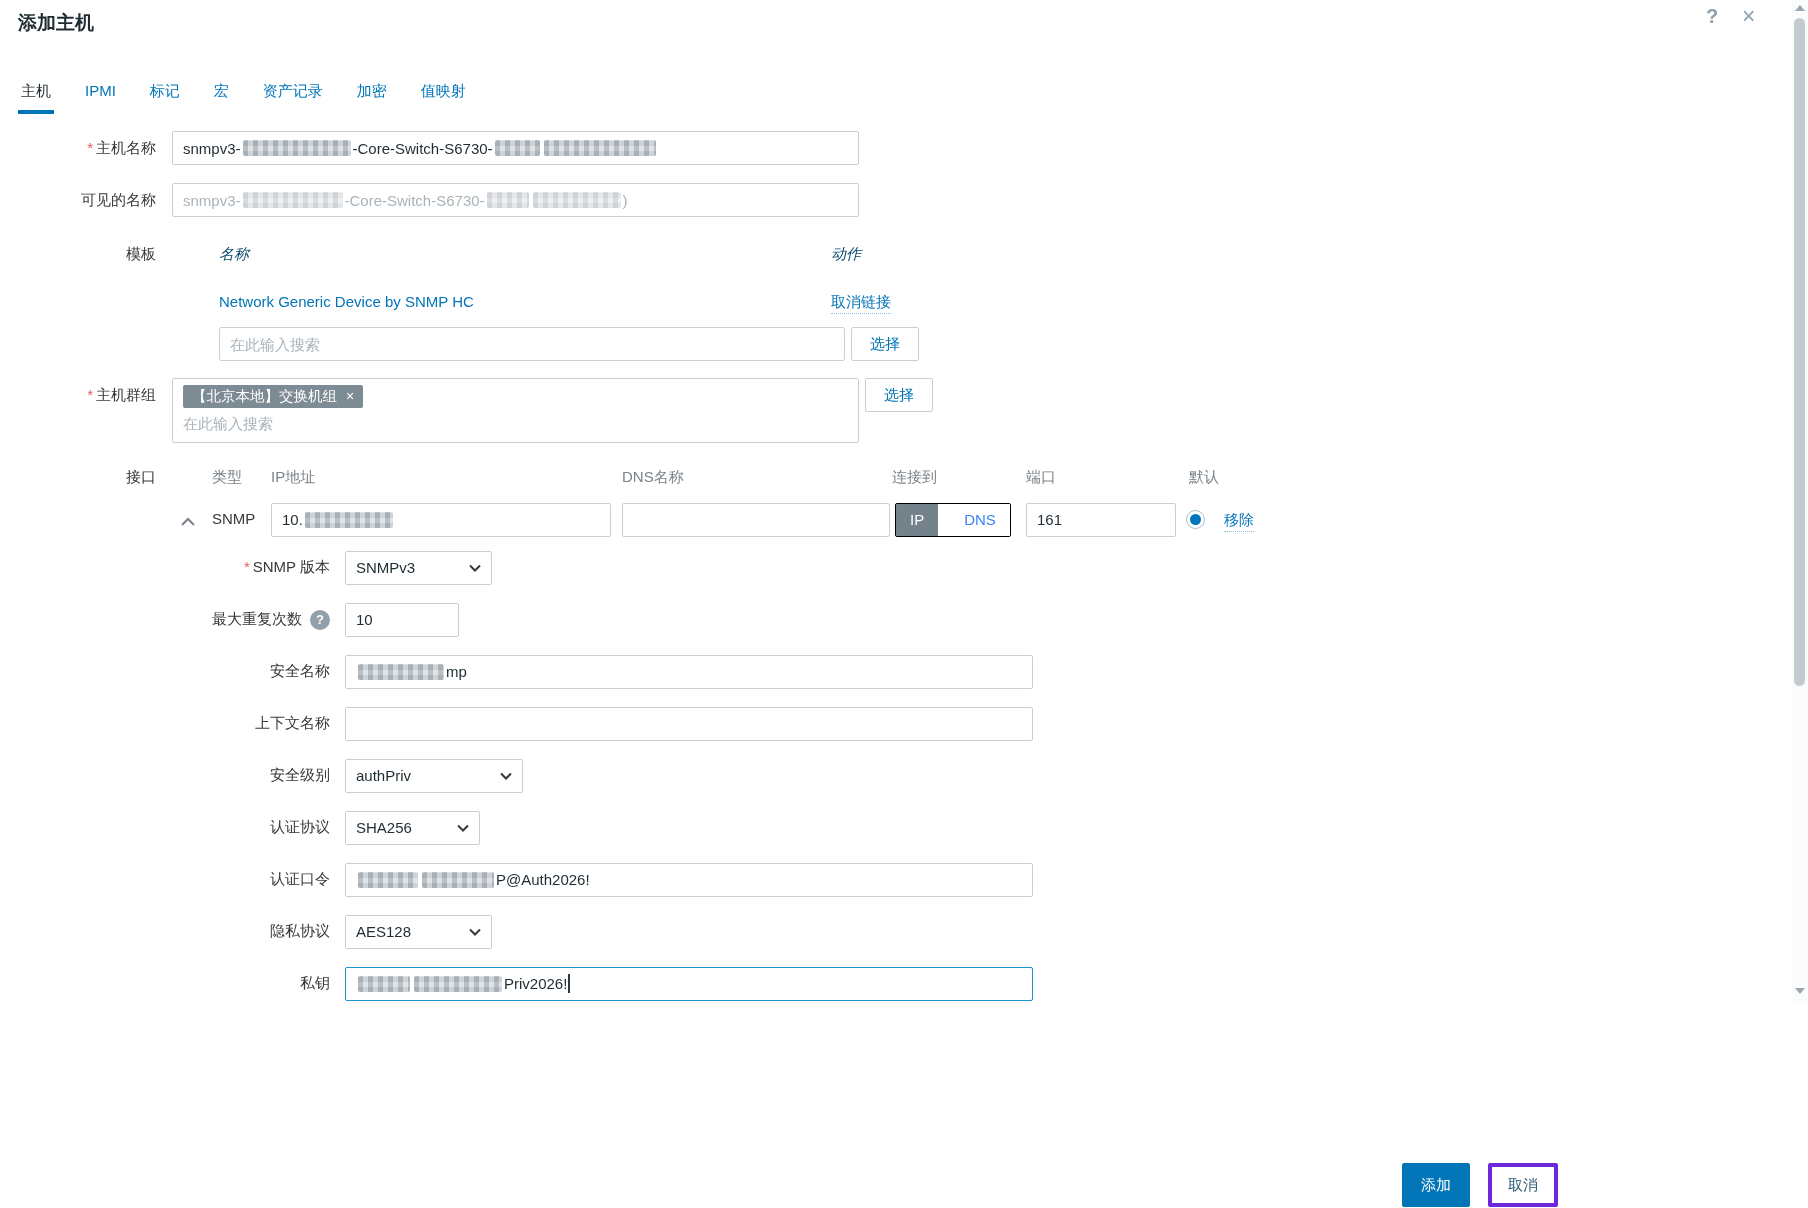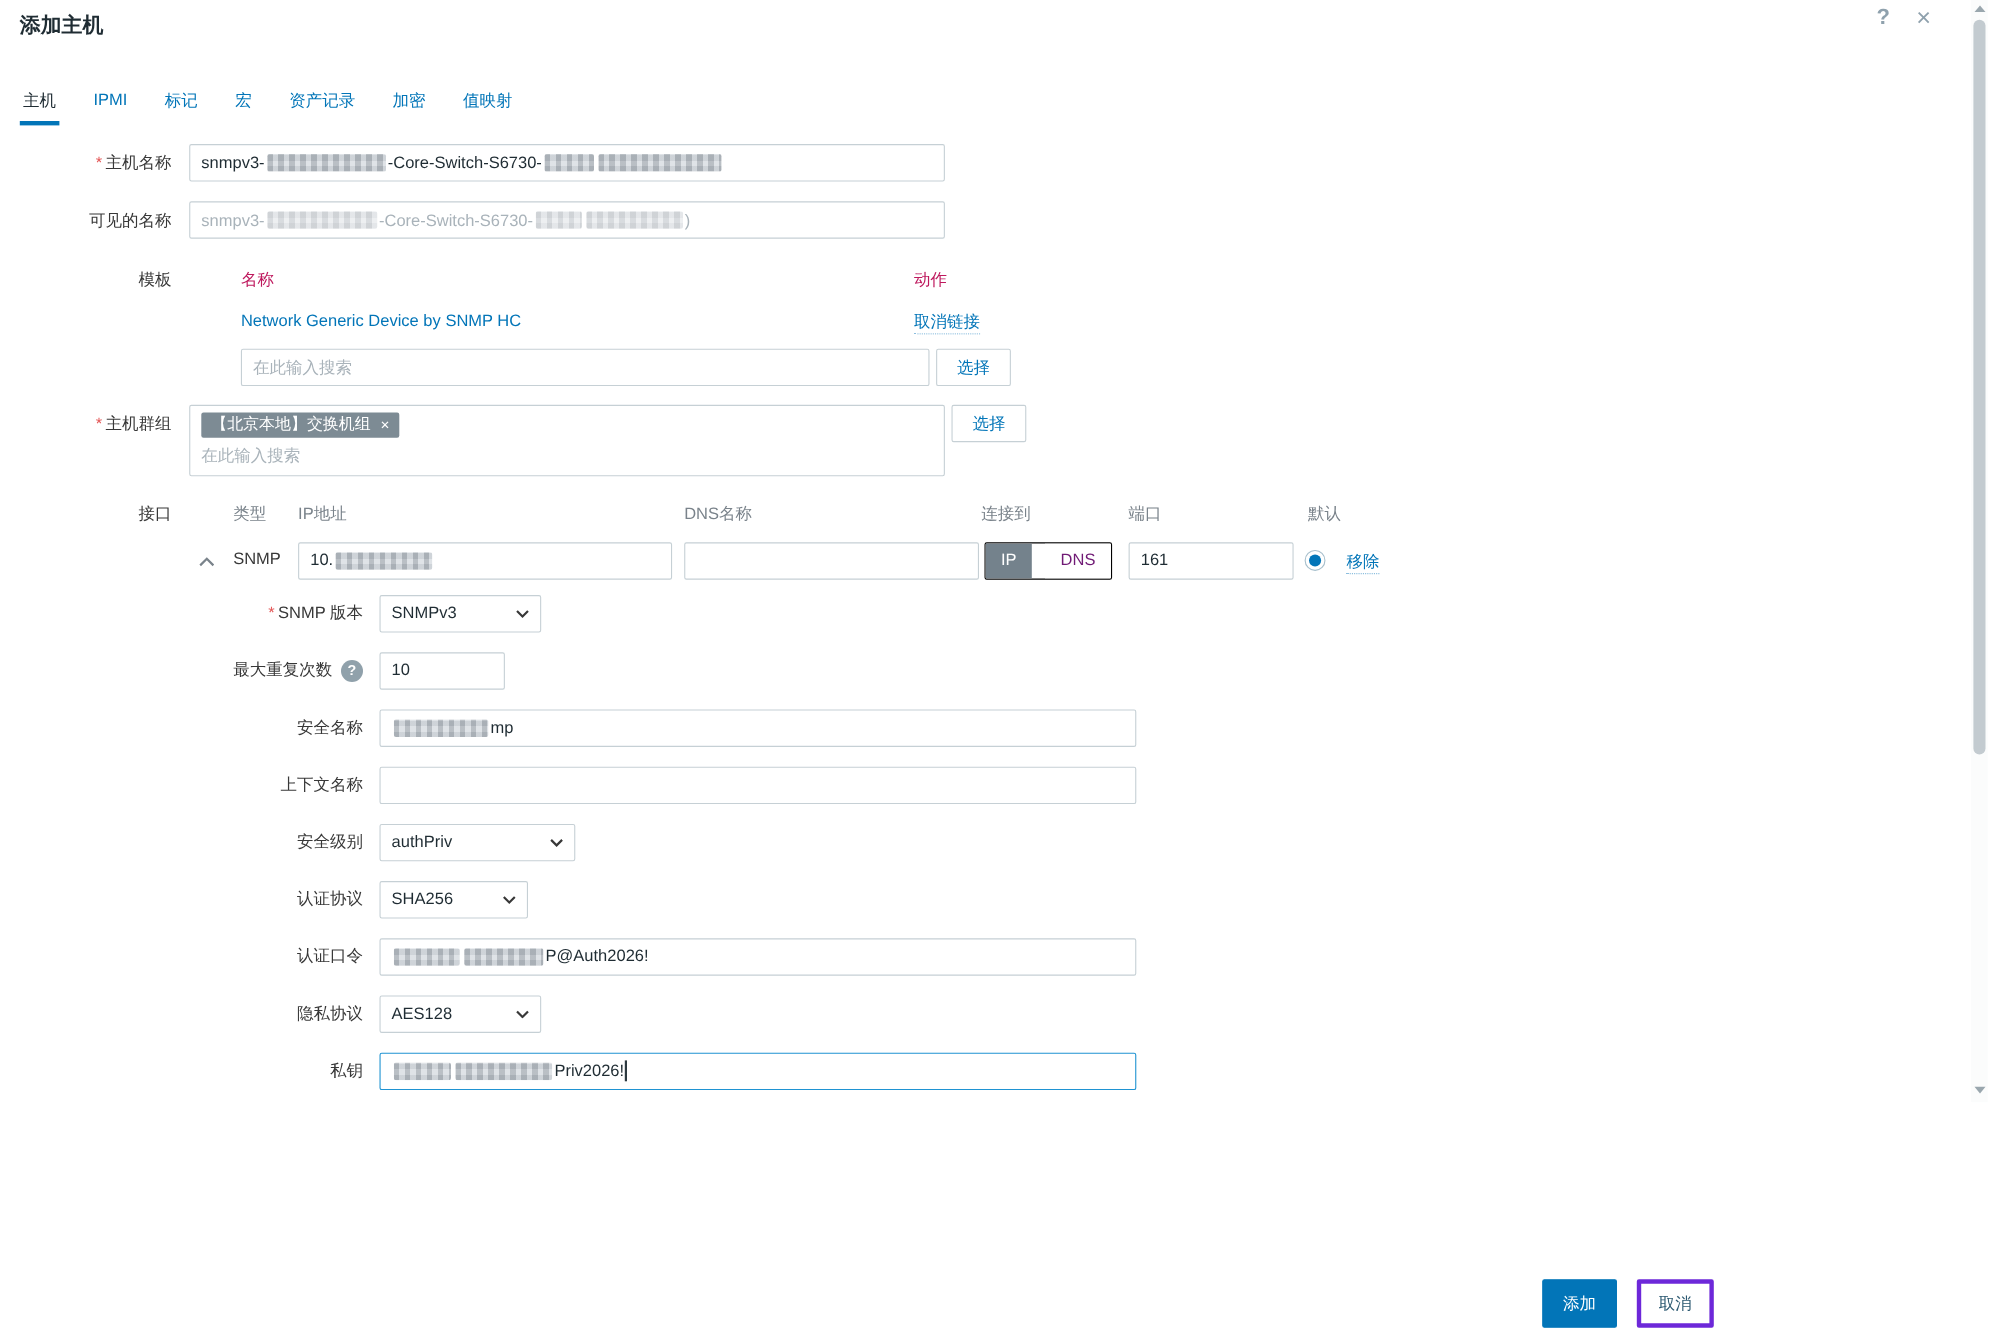--- a/index.html
+++ b/index.html
@@ -33,21 +33,21 @@
   .ghost{color:#a9b3ba;}
   .redact{display:inline-block;height:16px;vertical-align:-3px;border-radius:2px;margin:0 2px;
     background:repeating-linear-gradient(90deg,rgba(140,148,156,.5) 0 5px,rgba(214,219,224,.5) 5px 10px),
                repeating-linear-gradient(0deg,#c7ccd1 0 5px,#e8ebee 5px 10px);
     filter:blur(.6px);}
   .redact.light{opacity:.55;}
   .caret{display:inline-block;width:1.5px;height:19px;background:#2c3940;margin-left:1px;}
 
   
   .tpl{position:relative;width:700px;padding-top:10px;}
-  .tpl-head{position:relative;height:20px;color:#be185d;margin-bottom:18px;}
+  .tpl-head{position:relative;height:20px;color:#0c4a6e;margin-bottom:28px;font-style:italic;}
   .tpl-head .h-act{position:absolute;left:612px;top:0;}
   .tpl-row{position:relative;height:20px;margin-bottom:14px;}
   .tpl-row .a-act{position:absolute;left:612px;top:0;}
   a.lnk{color:#0275b8;text-decoration:none;cursor:pointer;}
   a.lnk.dotted{border-bottom:1px dotted #8cbede;padding-bottom:1px;}
   .inline-gap{display:flex;gap:6px;align-items:flex-start;}
 
   .btn-sel{height:34px;min-width:68px;padding:0 14px;border:1px solid #c6d0d5;border-radius:2px;background:#fff;color:#0275b8;font:inherit;cursor:pointer;}
 
   
@@ -56,21 +56,21 @@
   .chip-x{cursor:pointer;font-size:14px;}
   .ms-ghost{margin-top:7px;color:#a9b3ba;}
 
   
   .if-wrap{flex:1;position:relative;padding-top:7px;}
   .if-head{position:relative;height:20px;color:#7a838b;margin-bottom:15px;}
   .if-head span{position:absolute;top:0;}
   .if-row{position:relative;height:36px;}
   .if-row > *{position:absolute;top:0;}
   .seg{display:inline-flex;height:34px;border:1px solid #000000;border-radius:2px;overflow:hidden;box-sizing:border-box;gap:12px;}
-  .seg-btn{display:flex;align-items:center;justify-content:center;padding:0 14px;background:#fff;color:#701a75;cursor:pointer;font:inherit;border:none;}
+  .seg-btn{display:flex;align-items:center;justify-content:center;padding:0 14px;background:#fff;color:#3b82f6;cursor:pointer;font:inherit;border:none;}
   .seg-btn.active{background:#74828c;color:#fff;}
   .radio{width:19px;height:19px;border-radius:50%;border:1px solid #a7bfcc;background:#fff;display:inline-flex;align-items:center;justify-content:center;cursor:pointer;box-sizing:border-box;}
   .radio .dot{width:11px;height:11px;border-radius:50%;background:#0275b8;}
 
   
   .selectbox{height:34px;border:1px solid #c6d0d5;border-radius:2px;background:#fff;display:inline-flex;align-items:center;justify-content:space-between;padding:0 10px;box-sizing:border-box;cursor:pointer;}
   .selectbox svg{margin-left:12px;flex:none;}
 
   .qicon{width:20px;height:20px;border-radius:50%;background:#90a1ab;color:#fff;font-size:13px;font-weight:bold;display:inline-flex;align-items:center;justify-content:center;flex:none;cursor:pointer;}
 

